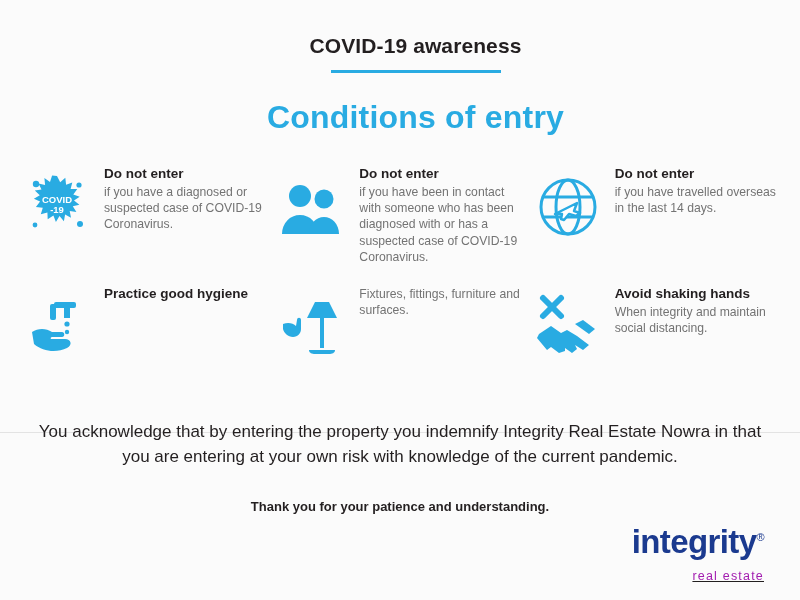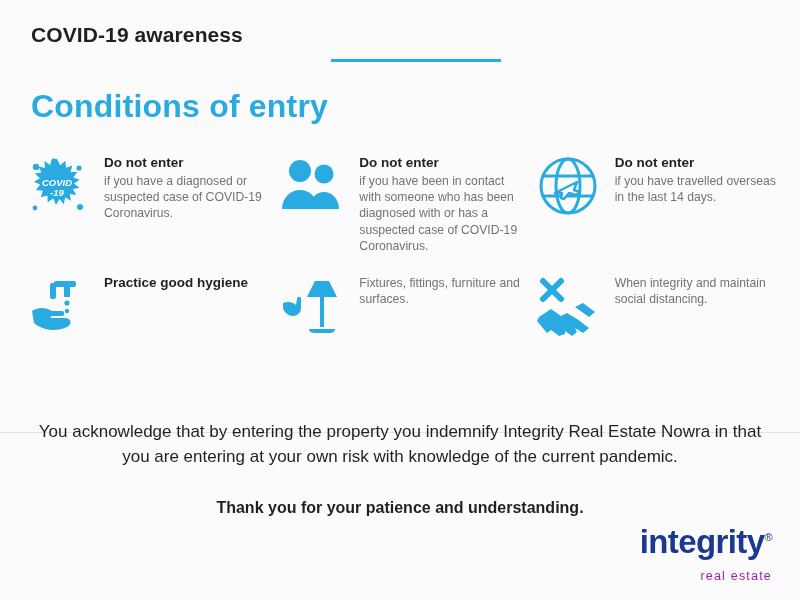--- a/index.html
+++ b/index.html
@@ -17,22 +17,22 @@
   .poster {
     position: relative;
     width: 800px;
     height: 600px;
     background: #fbfbfb;
     box-sizing: border-box;
   }
 
   
   .header {
-    padding-top: 23px;
-    text-align: left;
+    padding-top: 34px;
+    text-align: center;
     margin-left: 31px;
   }
   .awareness-title {
     font-size: 21px;
     font-weight: bold;
     color: #231f20;
     letter-spacing: 0.1px;
   }
   .rule {
     width: 170px;
@@ -62,24 +62,23 @@
     display: flex;
     align-items: flex-start;
     gap: 12px;
     min-height: 110px;
   }
   .icon-wrap {
     flex: 0 0 auto;
     width: 70px;
     height: 72px;
     display: flex;
-    align-items: flex-start;
+    align-items: flex-end;
     justify-content: center;
     padding-top: 2px;
-    font-style: italic;
   }
   .text-wrap {
     flex: 1 1 auto;
     padding-top: 2px;
   }
   .item-head {
     font-size: 13.5px;
     font-weight: bold;
     color: #231f20;
     margin-bottom: 3px;
@@ -107,32 +106,33 @@
     text-align: center;
   }
   .ack {
     font-size: 17px;
     line-height: 1.45;
     color: #231f20;
     padding: 0 30px;
   }
   .thanks {
     margin-top: 30px;
-    font-size: 16px;
+    font-size: 13px;
     font-weight: bold;
     color: #231f20;
   }
 
   
   .logo {
     position: absolute;
-    right: 28px;
+    right: 36px;
     bottom: 18px;
     text-align: left;
     line-height: 1;
+    text-decoration: underline;
   }
   .logo-main {
     font-size: 33px;
     font-weight: bold;
     color: #1b3a8f;
     letter-spacing: -0.6px;
     position: relative;
     display: inline-block;
   }
   .logo-reg {
@@ -258,20 +258,21 @@
             <line x1="8" y1="6" x2="26" y2="24"></line>
             <line x1="26" y1="6" x2="8" y2="24"></line>
           </g>
           <g fill="#29abe2">
             <path d="M4 42 l12-8 10 7 6-3 10 6 12 9 -6 5 -8-5 2 4 -5 4 -7-5 0 3 -6 2 -8-6 -4 3 -10-12z"></path>
             <path d="M40 32 l14 10 6-5 -12-9z"></path>
           </g>
         </svg>
       </div>
       <div class="text-wrap">
+        <div class="item-head">Avoid shaking hands</div>
         <div class="item-body">When integrity and maintain social distancing.</div>
       </div>
     </div>
 
   </div>
 
   <div class="divider"></div>
 
   <div class="footer">
     <div class="ack">You acknowledge that by entering the property you indemnify Integrity Real Estate Nowra in that you are entering at your own risk with knowledge of the current pandemic.</div>

